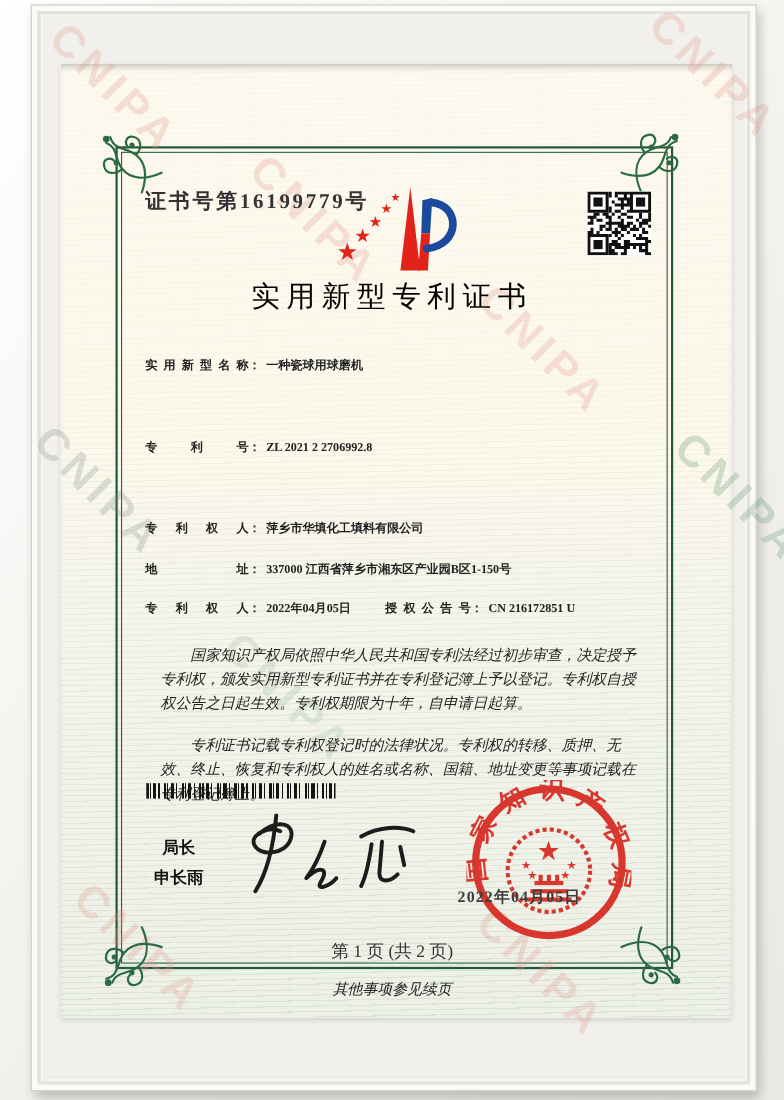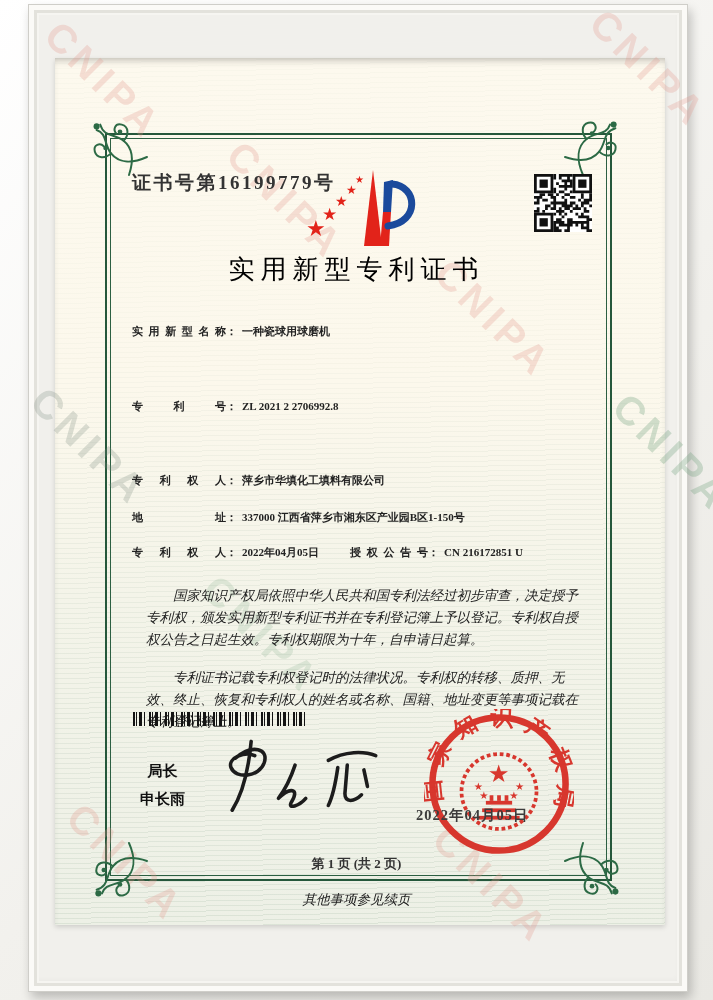--- a/index.html
+++ b/index.html
@@ -39,21 +39,21 @@
   .fieldrow .pair2{position:absolute;left:218px;top:0;}
   .fieldrow .pair2 .lbl{width:78px;}
   .paras{position:absolute;left:130px;top:569px;width:464px;font-size:13.5px;line-height:22px;color:#222;font-style:italic;}
   .paras p{margin:16px;text-indent:2em;}
   .barcode{position:absolute;left:133px;top:712px;width:172px;height:14px;
     background:repeating-linear-gradient(90deg,#141414 0 2px,transparent 2px 3px,#141414 3px 4px,transparent 4px 6px,#141414 6px 9px,transparent 9px 11px,#141414 11px 12px,transparent 12px 16px);}
   .officer{position:absolute;left:140px;top:757px;font-size:15px;font-weight:700;line-height:28px;color:#111;text-align:center;}
   .signature{position:absolute;left:212px;top:733px;width:178px;height:88px;}
   .seal{position:absolute;left:424px;top:709px;width:150px;height:150px;z-index:4;}
   .sealdate{position:absolute;left:416px;top:806px;font-size:14.5px;font-weight:600;letter-spacing:1px;color:#3c3c3c;z-index:5;}
-  .pagenum{position:absolute;left:105px;top:855px;width:503px;text-align:center;font-size:13px;color:#333;font-weight:bold;}
+  .pagenum{position:absolute;left:105px;top:855px;width:503px;text-align:center;font-size:16px;color:#333;}
   .footnote{position:absolute;left:105px;top:891px;width:503px;text-align:center;font-size:13.5px;font-style:italic;color:#222;}
 </style>
 </head>
 <body>
 
 <div class="page">
 
   <div class="frame"></div>
   <div class="paper"></div>
   <div class="texture"></div>

